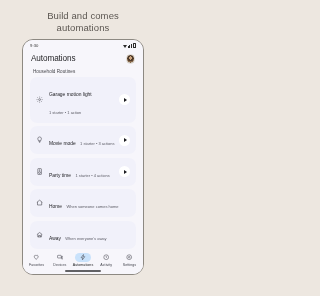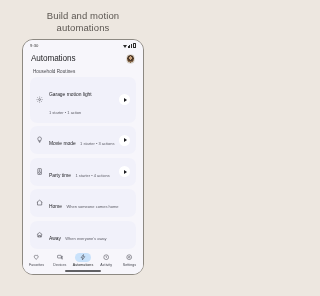--- a/index.html
+++ b/index.html
@@ -133,21 +133,21 @@
   .home-indicator{
     position:absolute; left:50%; transform:translateX(-50%);
     bottom:2.5px; width:36px; height:1.6px;
     background:#2f2f33; border-radius:1px; opacity:.75;
   }
 </style>
 </head>
 <body>
 
 <div class="promo-title">
-  <div>Build and motion</div>
+  <div>Build and comes</div>
   <div>automations</div>
 </div>
 
 <div class="phone">
   <div class="phone-inner">
 
     <div class="statusbar">
       <span class="status-time">9:30</span>
       <span class="status-icons">
         <span class="ico-wifi"></span>

